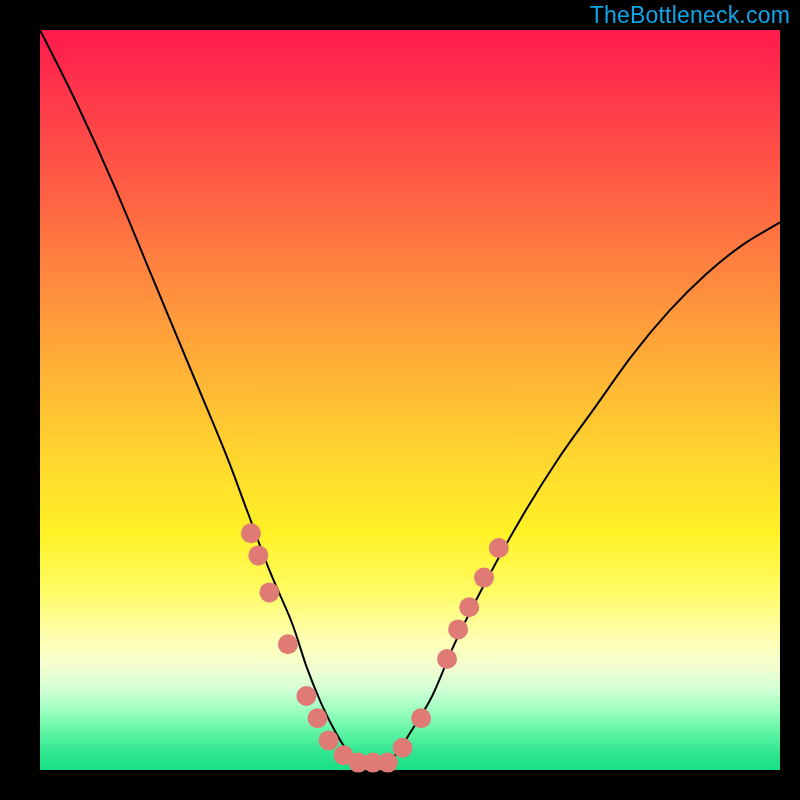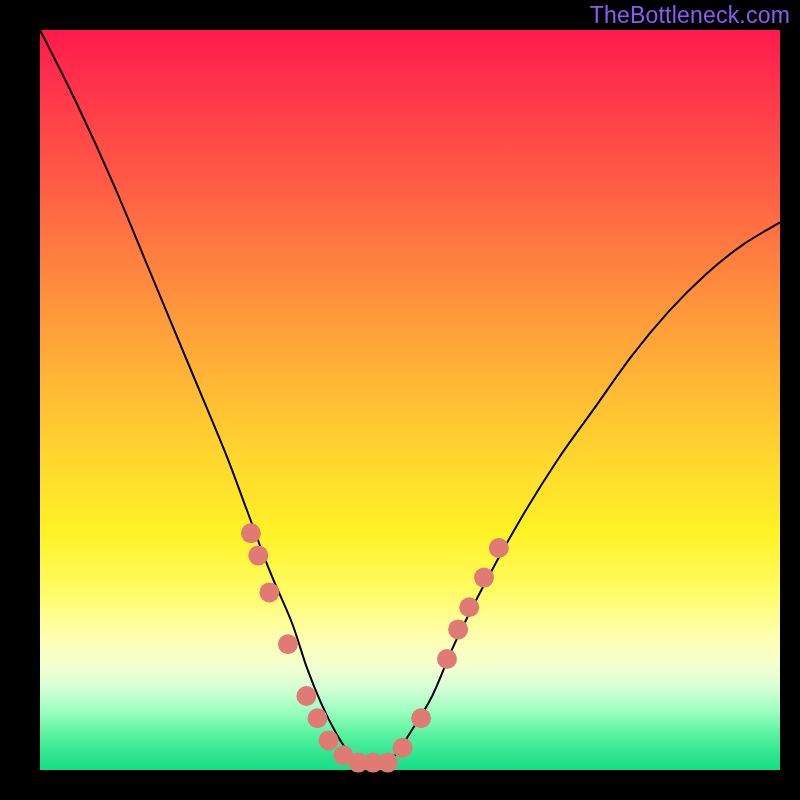--- a/index.html
+++ b/index.html
@@ -14,21 +14,21 @@
   .frame {
     position: relative;
     width: 800px;
     height: 800px;
     background: #000;
   }
   .watermark {
     position: absolute;
     top: 2px;
     right: 10px;
-    color: #8b5cf6;
+    color: #0ea5e9;
     font-size: 23px;
     font-weight: 400;
     letter-spacing: 0.2px;
     z-index: 10;
   }
   .plot {
     position: absolute;
     left: 40px;
     top: 30px;
     width: 740px;

